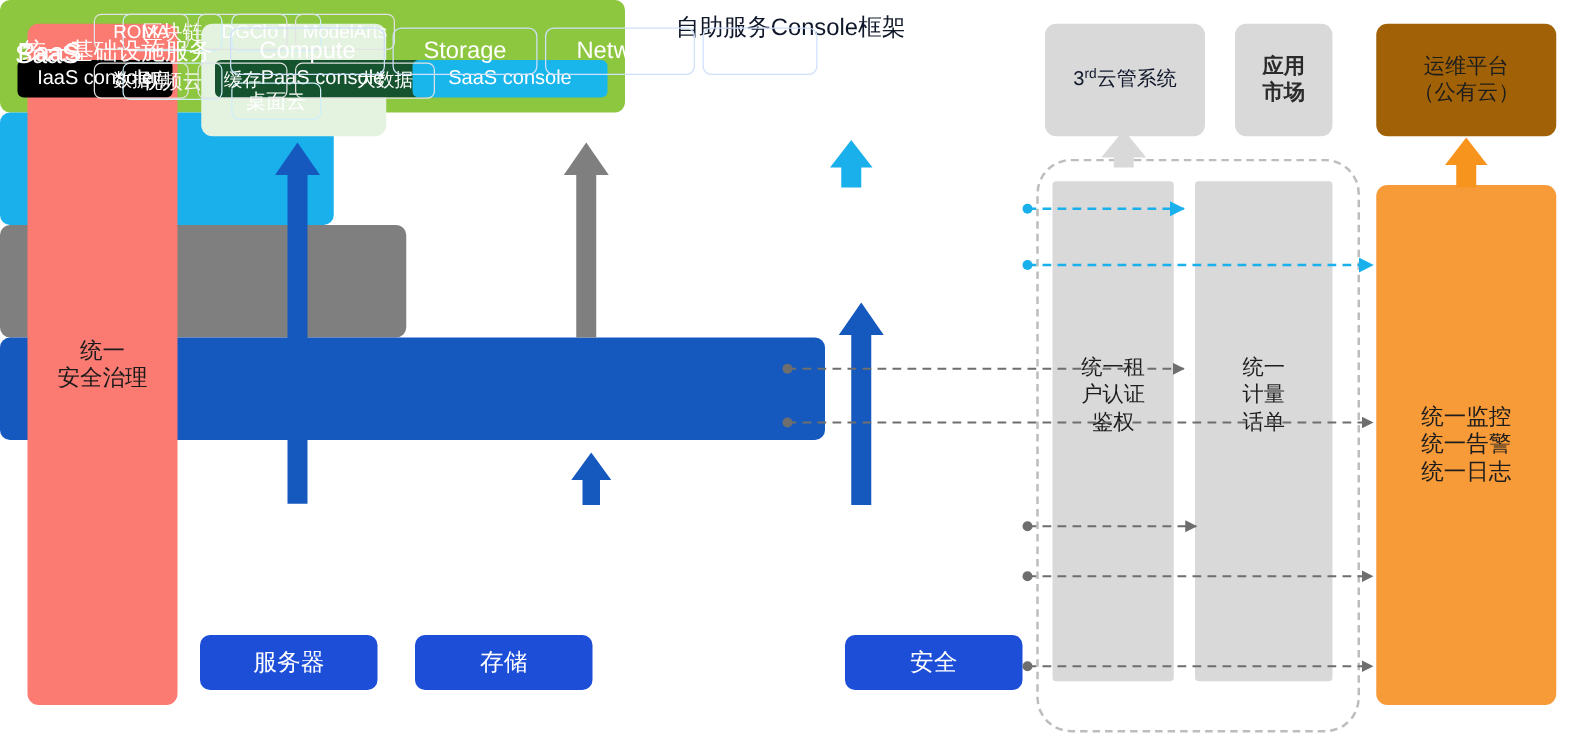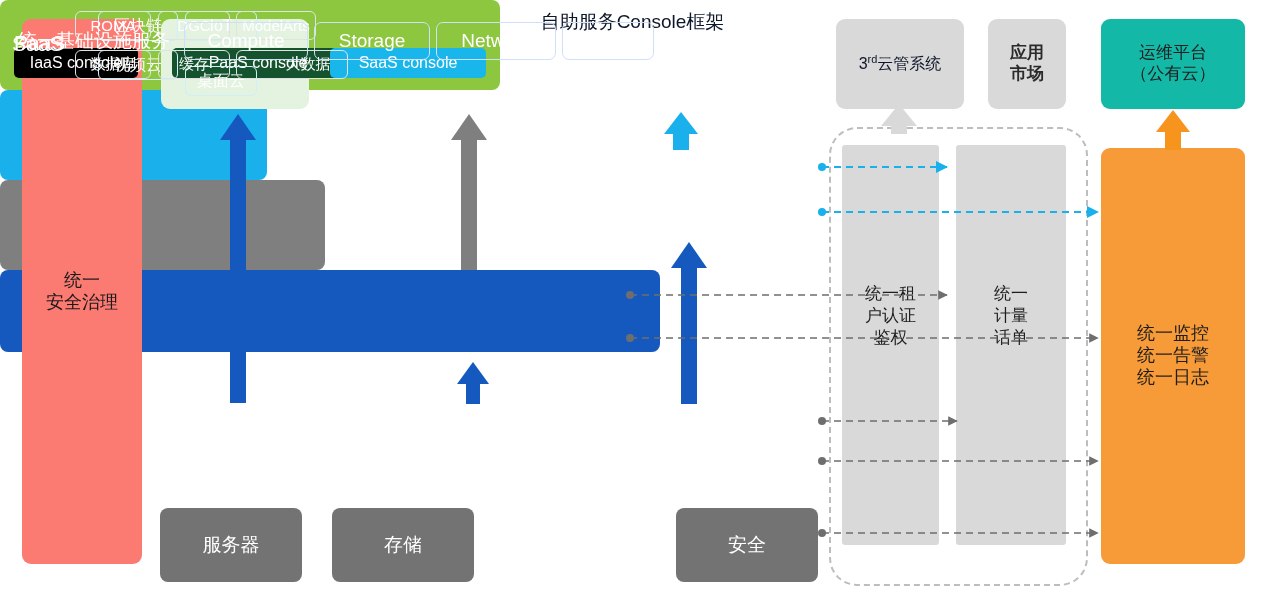--- a/index.html
+++ b/index.html
@@ -53,21 +53,21 @@
   }
   .gmarket{
     left:988px;top:19px;width:78px;height:90px;
     background:#d9d9d9;border-radius:9px;color:#2b2b2b;font-size:17px;font-weight:bold;
   }
   .sup{font-size:11px;vertical-align:super;}
 
   
   .ops-top{
     left:1101px;top:19px;width:144px;height:90px;
-    background:#14b8a6;border-radius:9px;color:#1d1d1d;font-size:17px;
+    background:#a16207;border-radius:9px;color:#1d1d1d;font-size:17px;
   }
   
   .ops-col{
     left:1101px;top:148px;width:144px;height:416px;
     background:#f79a38;border-radius:9px;color:#1d1d1d;font-size:18px;
   }
 
   
   .saas{
     left:553px;top:146px;width:267px;height:90px;
@@ -110,21 +110,21 @@
     position:absolute;top:22px;height:36px;border:1.6px solid #cfe0fa;border-radius:7px;
     display:flex;align-items:center;justify-content:center;color:#fff;font-size:19px;
   }
   .ic1{left:184px;width:122px;}
   .ic2{left:314px;width:114px;}
   .ic3{left:436px;width:118px;}
   .ic4{left:562px;width:90px;}
 
   
   .bbox{
-    top:508px;height:74px;background:#737373;border-radius:8px;
+    top:508px;height:44px;background:#1d4ed8;border-radius:8px;
     color:#fff;font-size:19px;
   }
   .bb1{left:160px;width:142px;}
   .bb2{left:332px;width:142px;}
   .bb3{left:504px;width:142px;}
   .bb4{left:676px;width:142px;}
 
   
   .dashed-zone{
     position:absolute;left:829px;top:127px;width:259px;height:459px;

